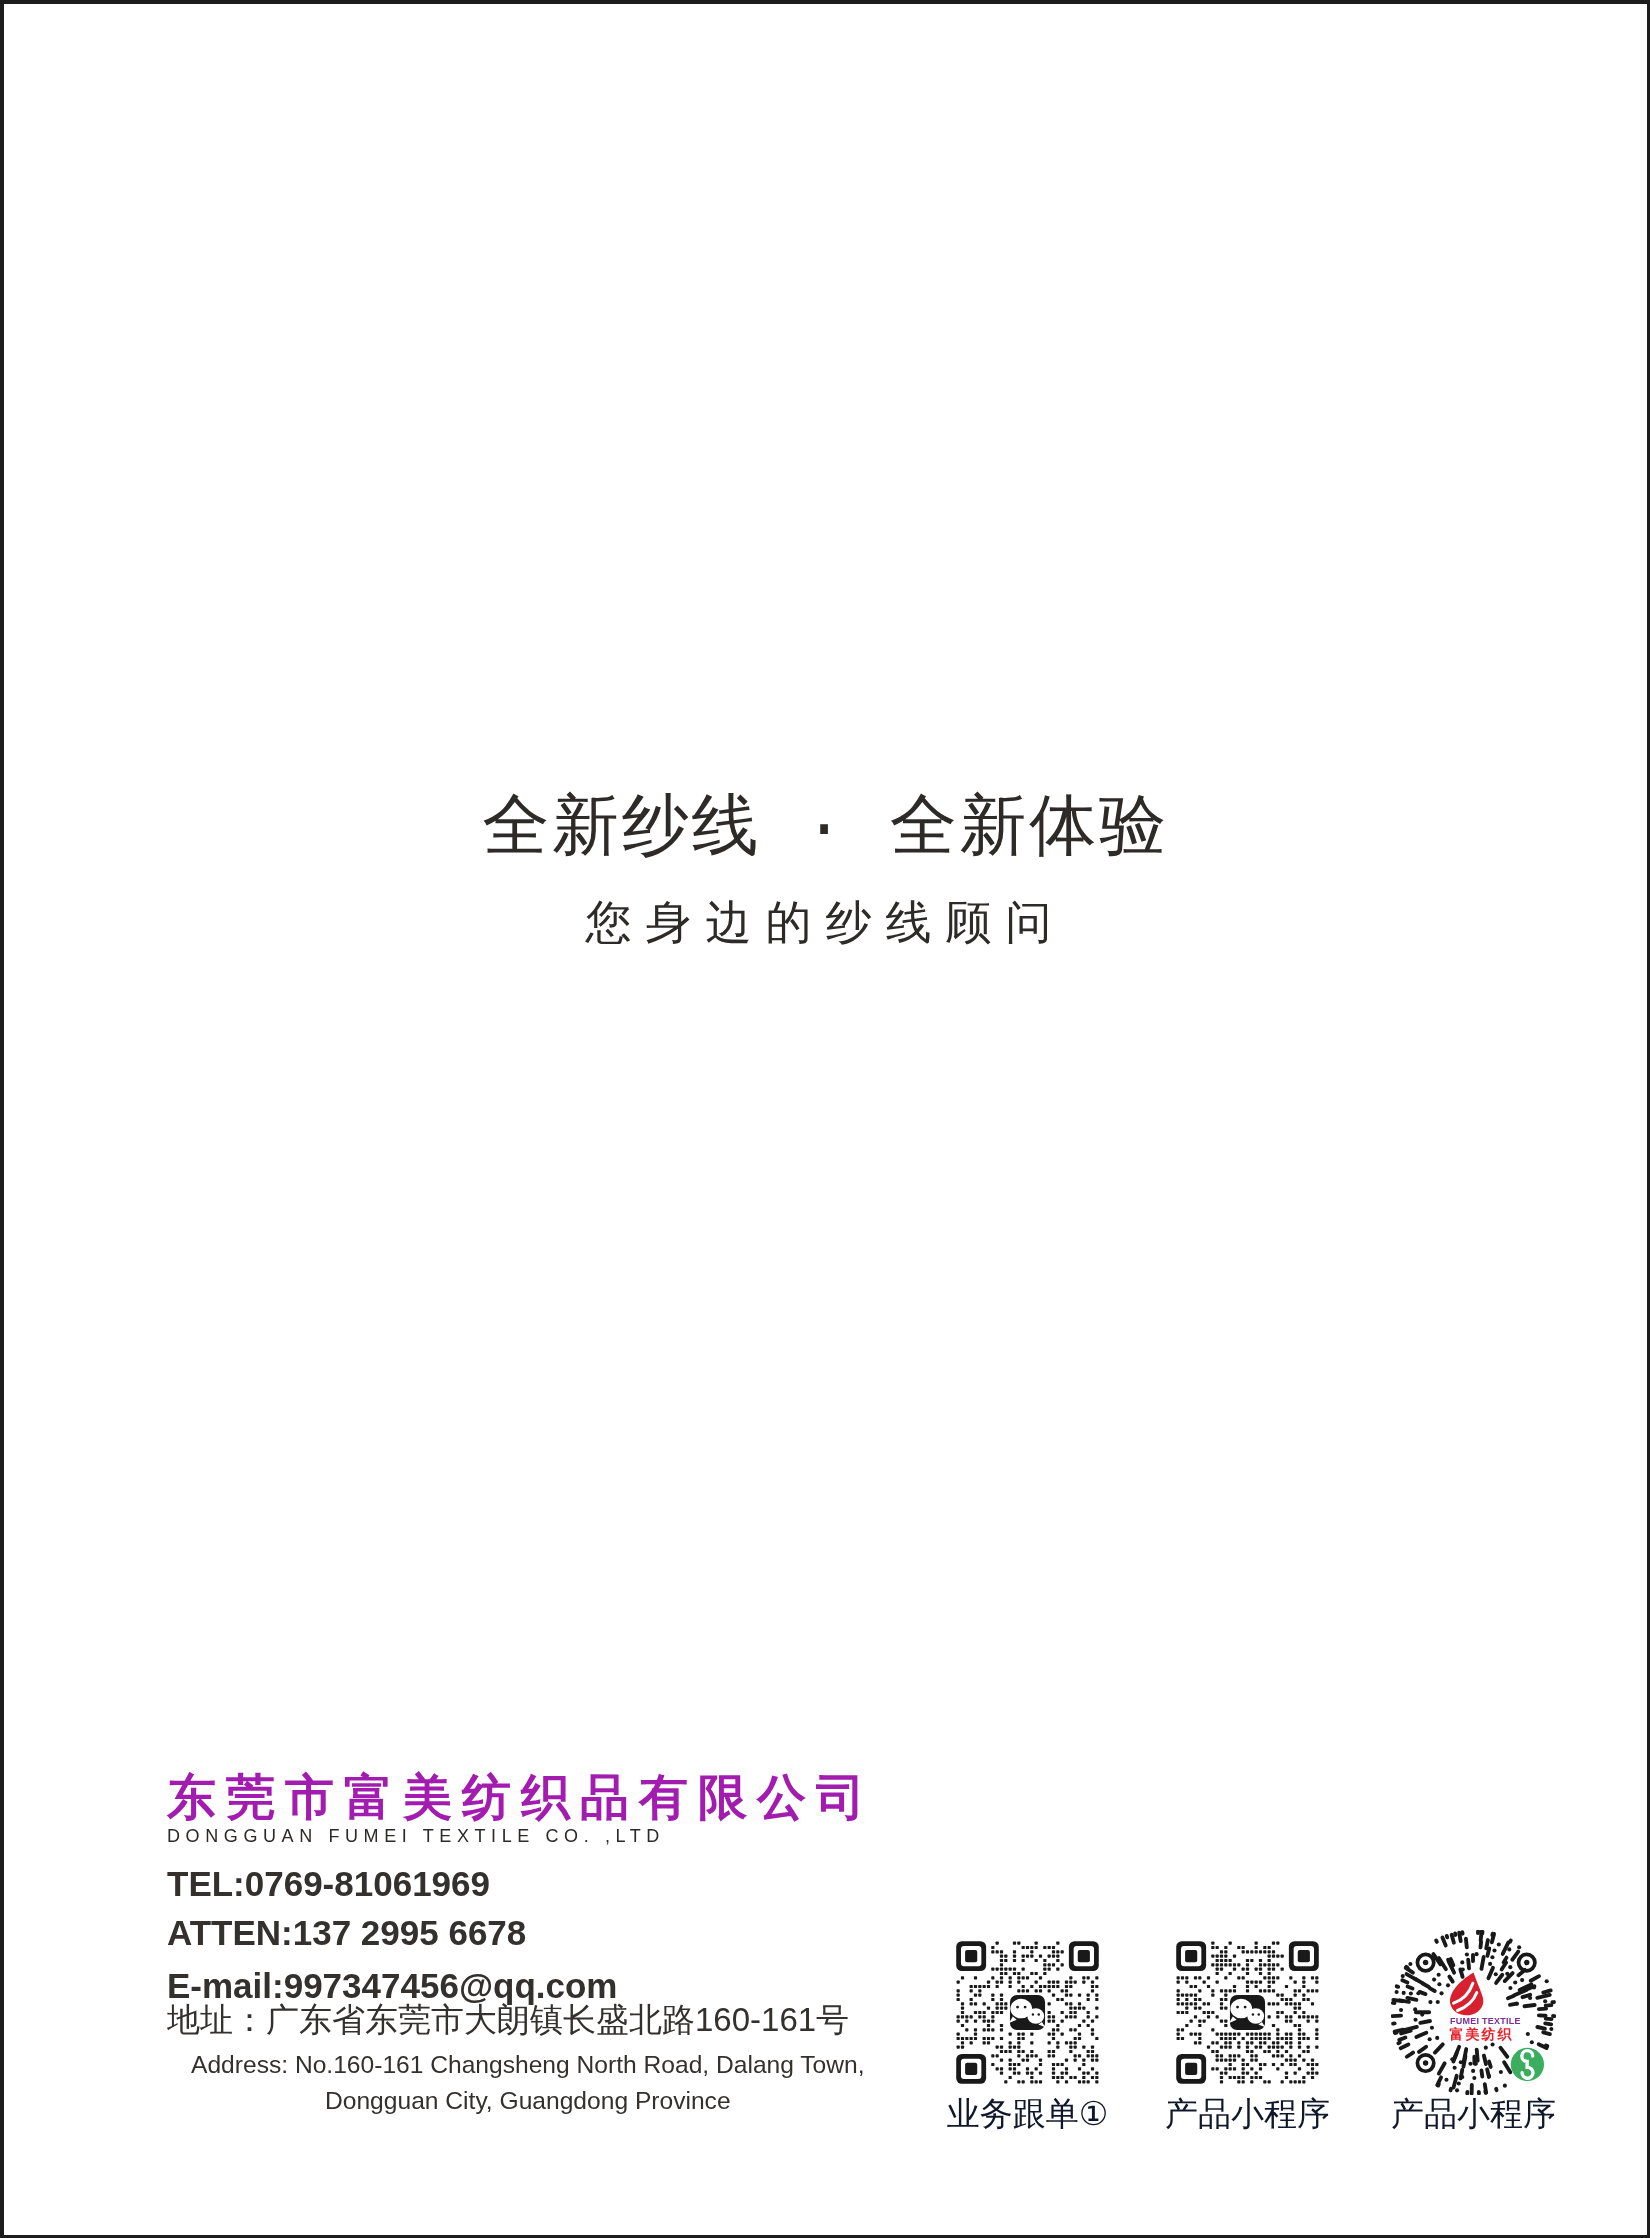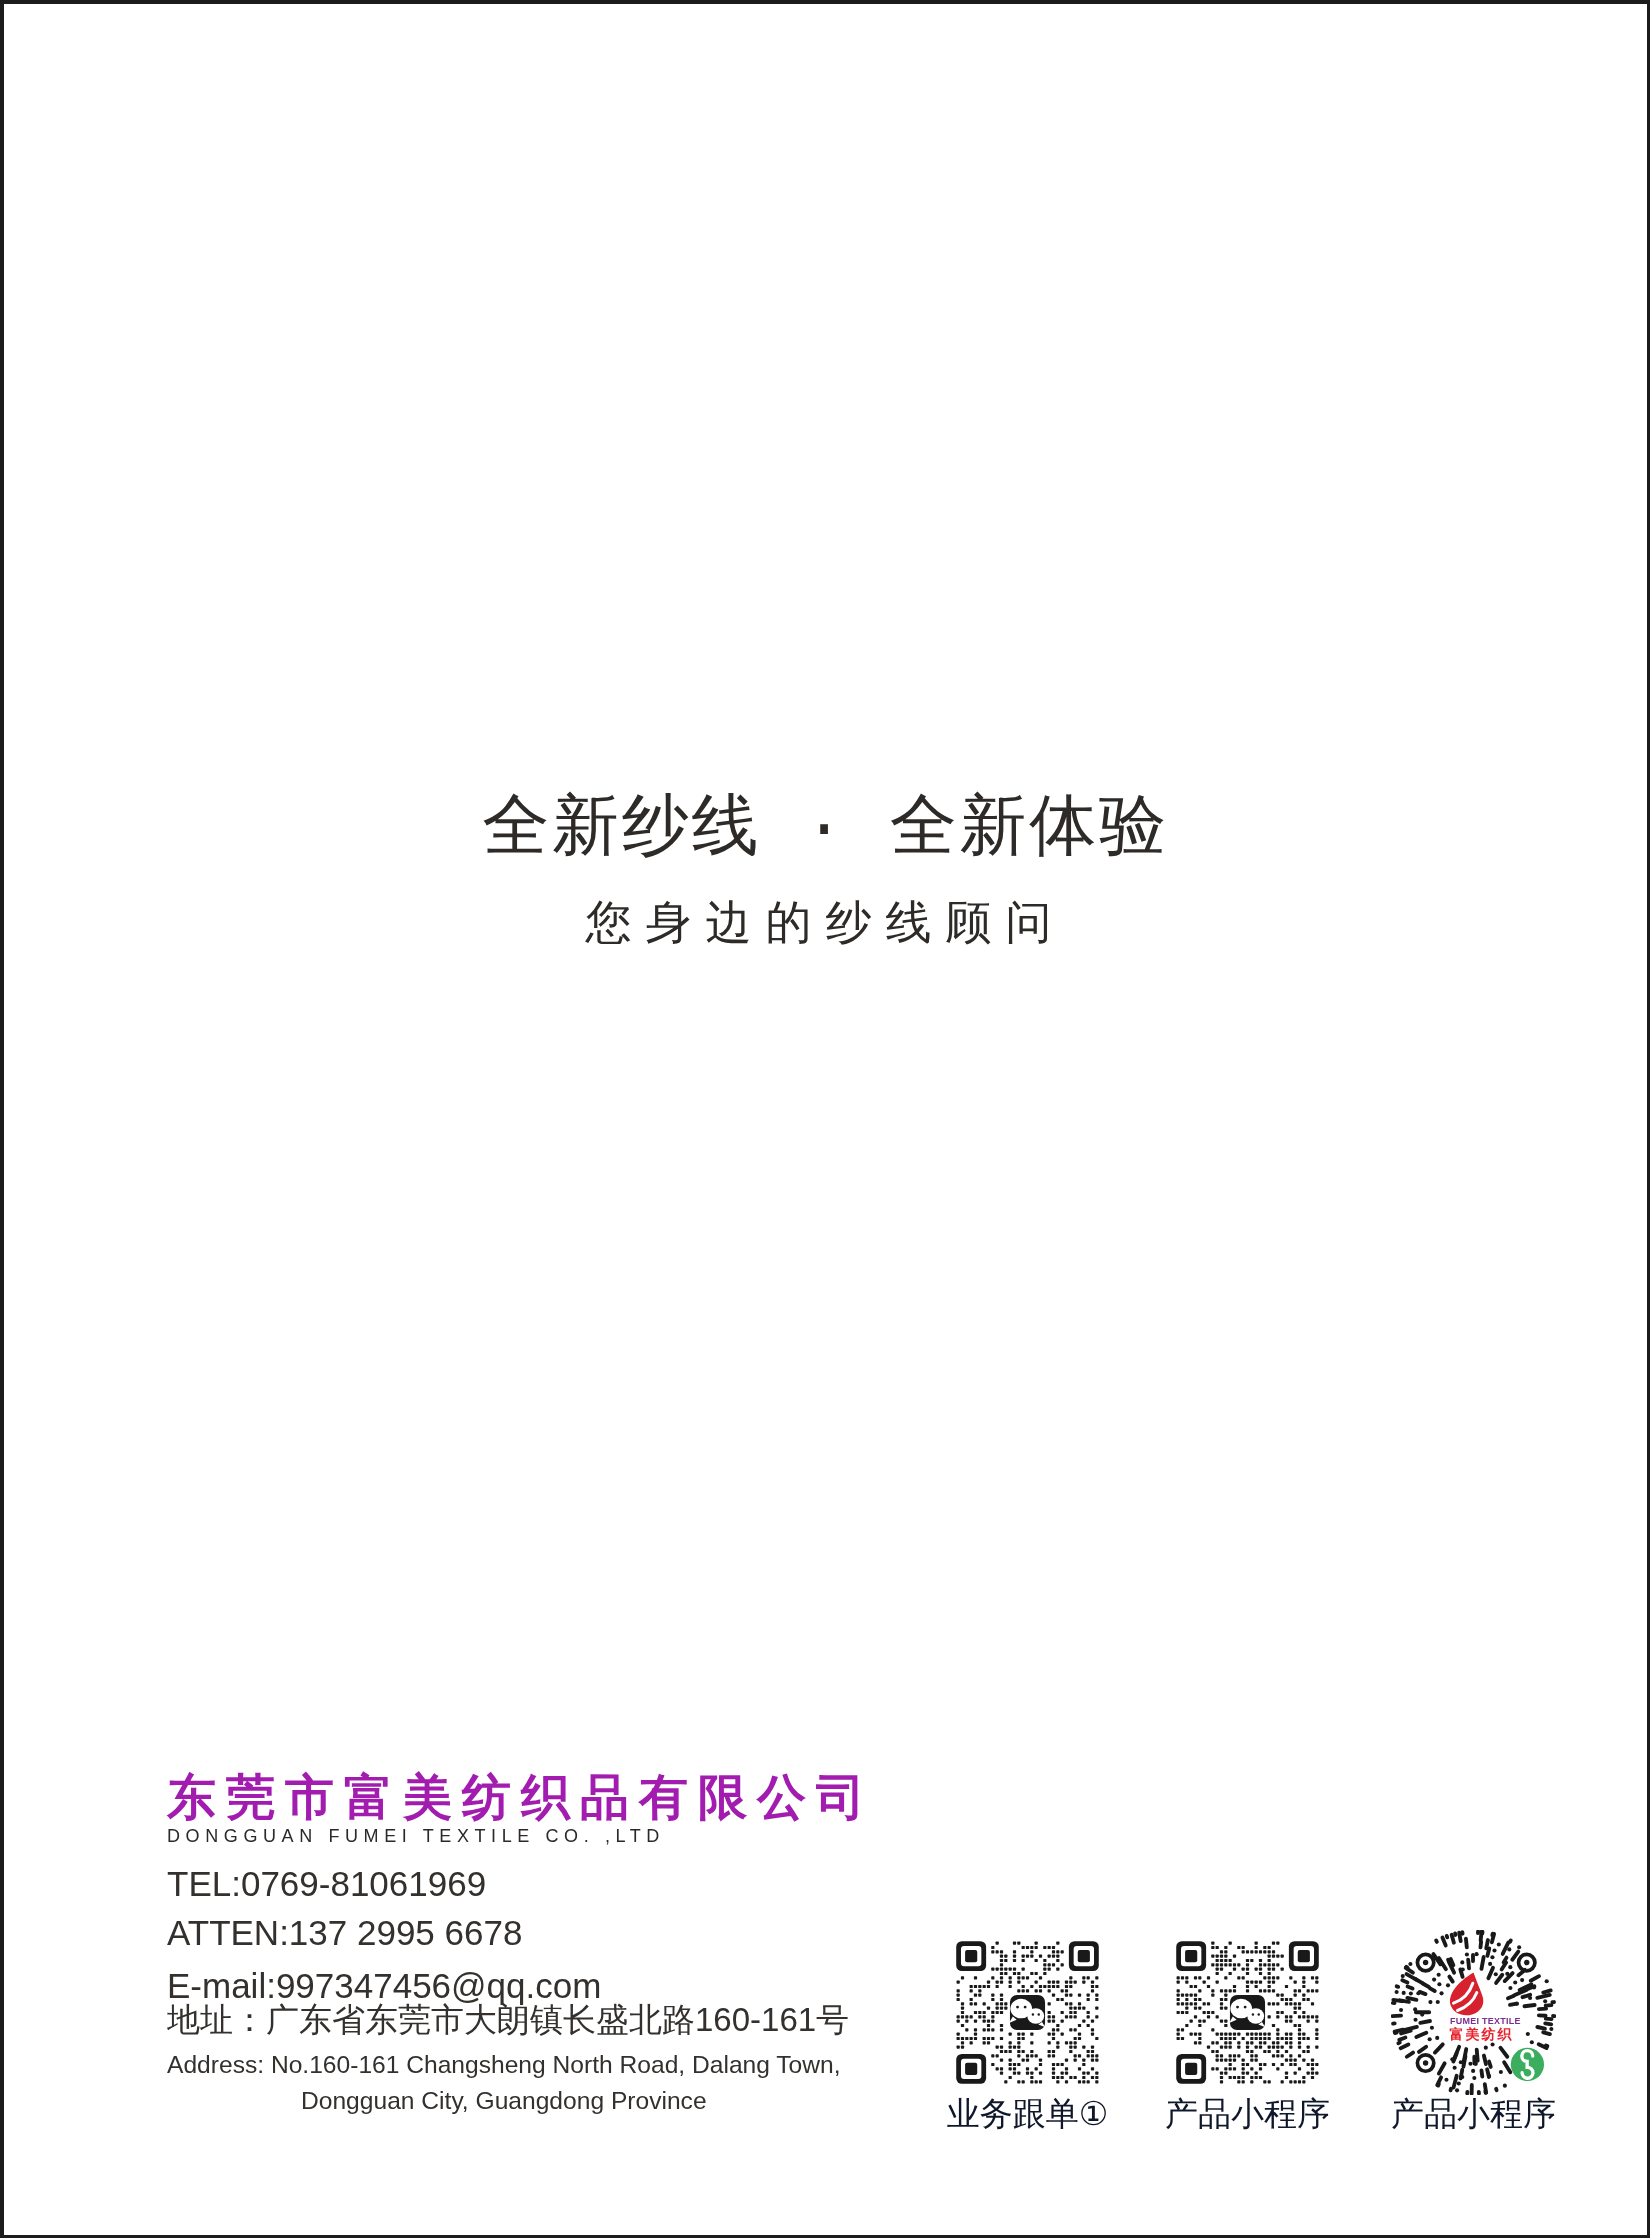--- a/index.html
+++ b/index.html
@@ -14,26 +14,26 @@
     color:#2f2c29;
   }
   
   .headline{position:absolute;left:0;right:0;top:793px;text-align:center;color:#2d2a27;}
   .headline .l1{font-size:67px;line-height:1;letter-spacing:2.7px;font-family:Liberation Mono, monospace;}
   .headline .l2{font-size:46px;line-height:1;letter-spacing:14px;margin-top:35px;}
   
   .info{position:absolute;left:163px;top:1769px;color:#33302d;}
   .company-zh{font-size:49px;font-weight:bold;letter-spacing:10px;line-height:1;color:#a21caf;white-space:nowrap;}
   .company-en{font-size:18px;letter-spacing:5.6px;line-height:1;margin-top:5px;color:#2c2926;white-space:nowrap;}
-  .c-line{font-size:35px;line-height:1;white-space:nowrap;}
+  .c-line{font-size:35px;line-height:1;white-space:nowrap;font-weight:bold;}
   .tel{margin-top:20.6px;}
   .atten{margin-top:14.6px;}
   .email{margin-top:18px;}
   .addr-zh{font-size:33px;line-height:1;margin-top:0;white-space:nowrap;}
-  .addr-en{margin-top:10.6px;font-size:24.6px;line-height:1.46;width:fit-content;text-align:center;color:#33302d;}
+  .addr-en{margin-top:10.6px;font-size:24.6px;line-height:1.46;width:fit-content;text-align:center;color:#33302d;margin-left:24px;}
   
   .qr-svg{position:absolute;top:1937px;width:143px;height:143px;}
   #qr1{left:952px;}
   #qr2{left:1172px;}
   .mini-svg{position:absolute;left:1387px;top:1926px;width:165px;height:165px;}
   .qr-label{position:absolute;top:2093px;width:199px;text-align:center;font-size:33px;line-height:1;color:#0f172a;white-space:nowrap;}
   #label1{left:924px;}
   #label2{left:1144px;}
   #label3{left:1370px;}
   svg text{font-family:"Liberation Sans","DejaVu Sans",sans-serif;}

